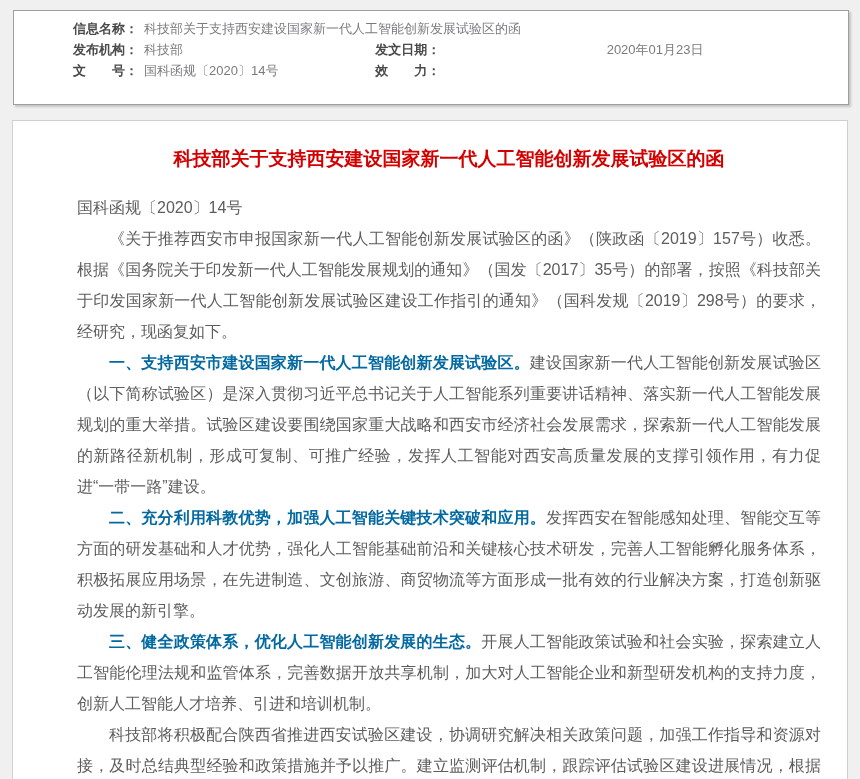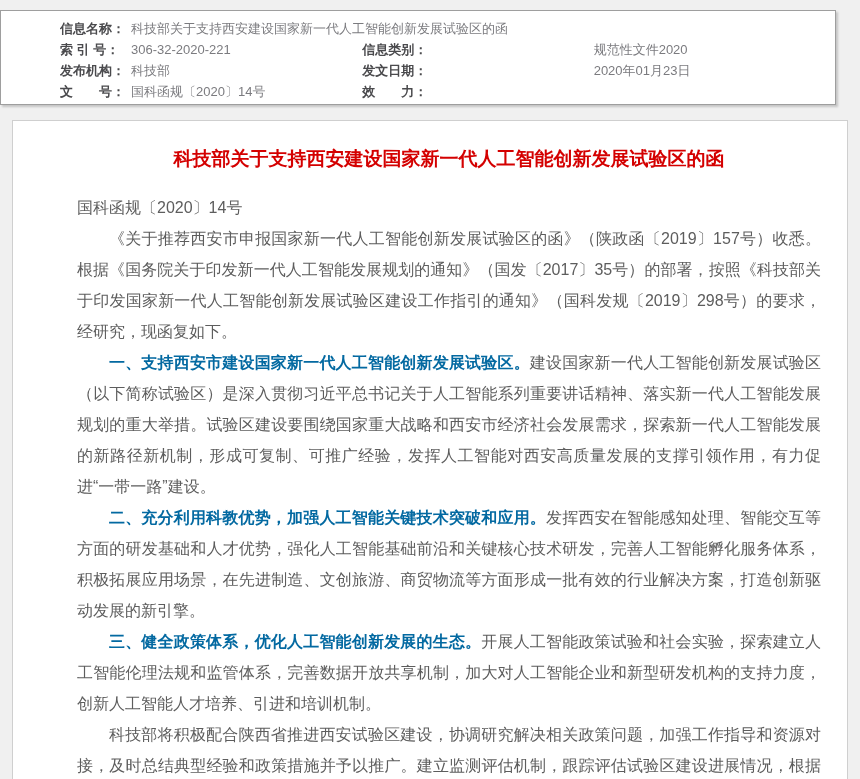--- a/index.html
+++ b/index.html
@@ -6,21 +6,21 @@
   html, body {
     width: 860px; height: 779px;
     background: #f0f0f0;
     font-family: "Liberation Sans", "DejaVu Sans", sans-serif;
     overflow: hidden;
     position: relative;
   }
   
   .meta-box {
     position: absolute;
-    left: 0; top: 10px;
+    left: 13px; top: 10px;
     width: 836px; height: 95px;
     background: #ffffff;
     border: 1px solid #9e9e9e;
     box-shadow: 2px 2px 2px rgba(0,0,0,0.18);
     padding: 7px 10px 0 59px;
   }
   .meta-table { border-collapse: collapse; width: 100%; table-layout: fixed; }
   .meta-table td {
     font-size: 13px;
     height: 21px;
@@ -73,26 +73,20 @@
 <body>
 
 <div class="meta-box">
   <table class="meta-table">
     <tbody>
         <tr>
       <td class="lbl">信息名称：</td>
       <td class="val" colspan="3">科技部关于支持西安建设国家新一代人工智能创新发展试验区的函</td>
     </tr>
     <tr>
-      <td class="lbl">索 引 号：</td>
-      <td class="val v1">306-32-2020-221</td>
-      <td class="lbl l2">信息类别：</td>
-      <td class="val">规范性文件2020</td>
-    </tr>
-    <tr>
       <td class="lbl">发布机构：</td>
       <td class="val v1">科技部</td>
       <td class="lbl l2">发文日期：</td>
       <td class="val">2020年01月23日</td>
     </tr>
     <tr>
       <td class="lbl">文　　号：</td>
       <td class="val v1">国科函规〔2020〕14号</td>
       <td class="lbl l2">效　　力：</td>
       <td class="val"></td>

